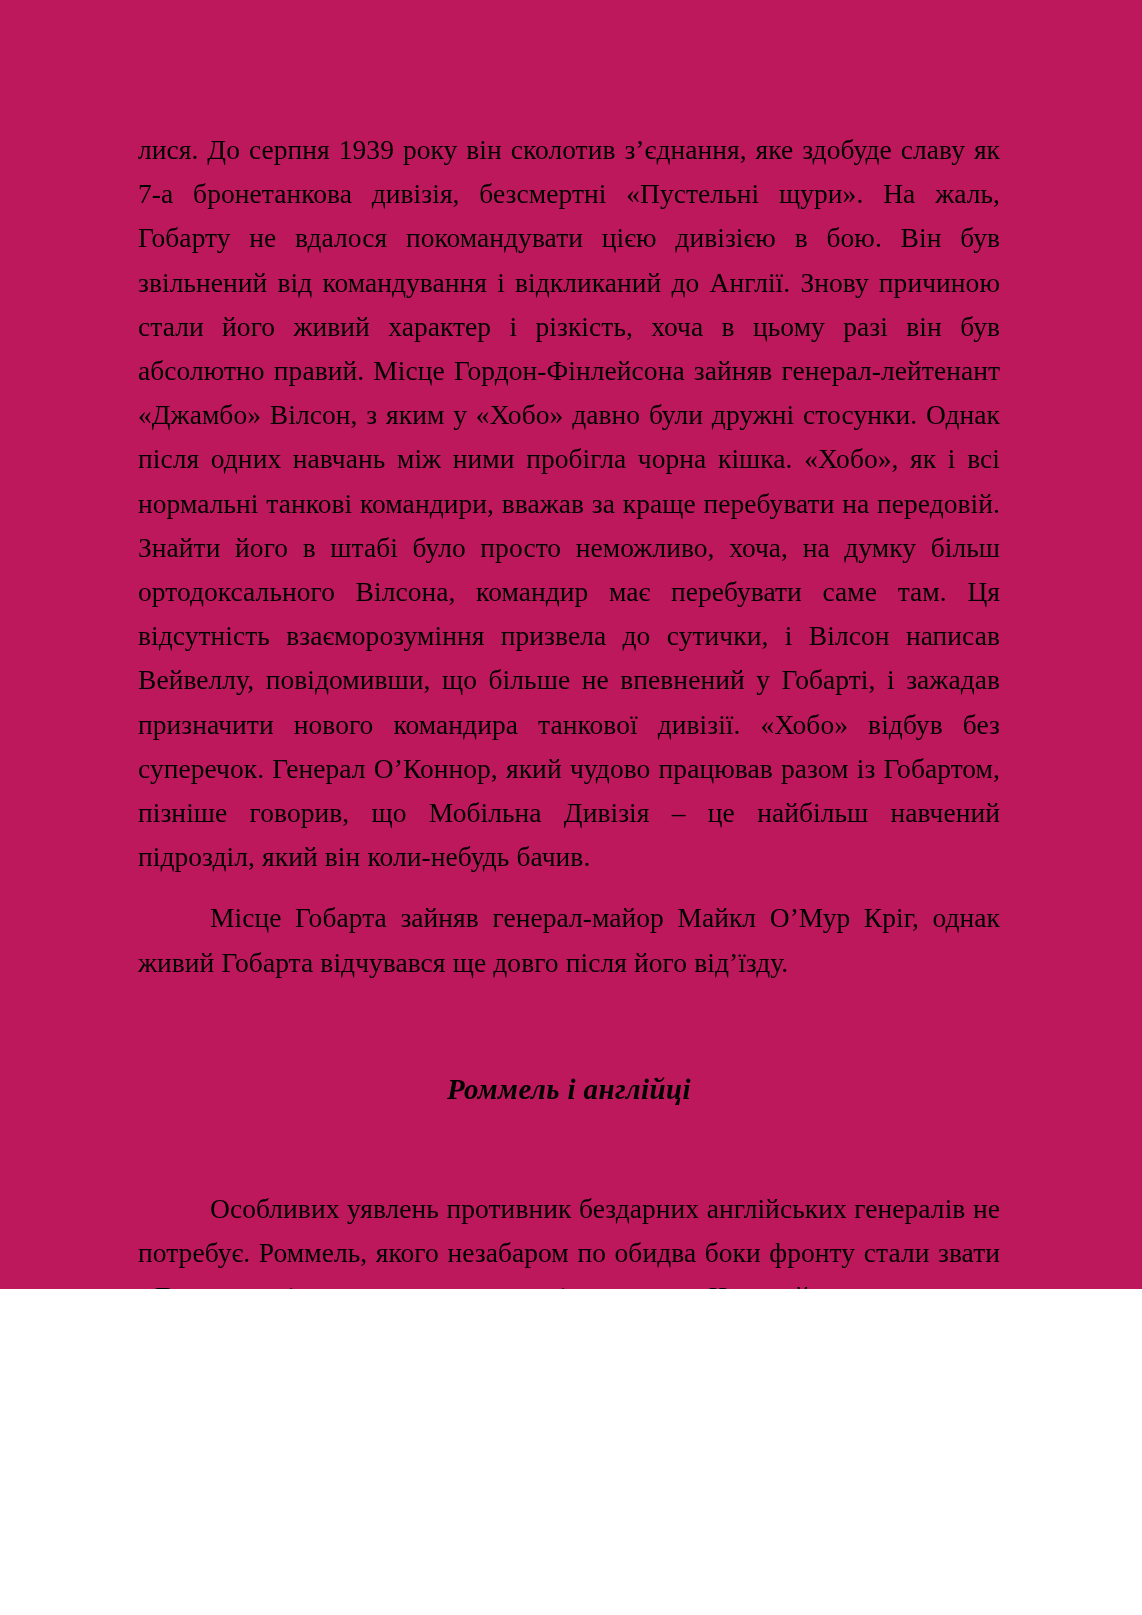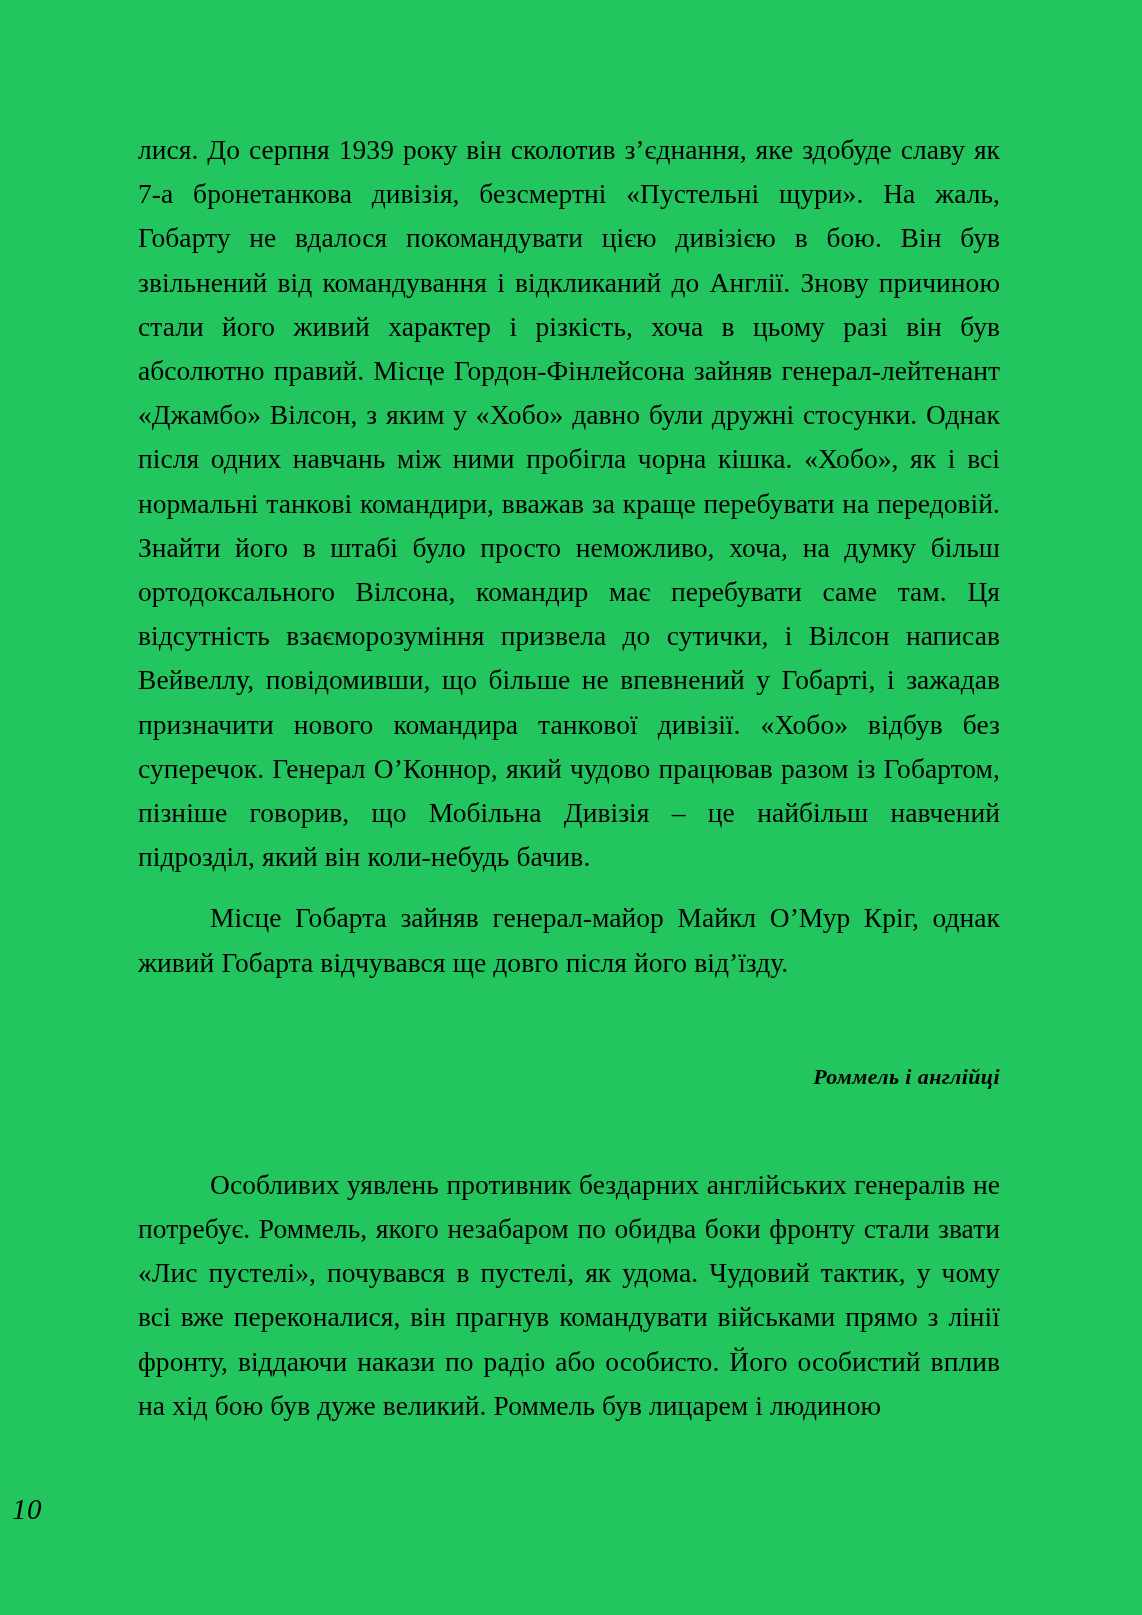--- a/index.html
+++ b/index.html
@@ -7,22 +7,22 @@
     padding: 0;
     background: #ffffff;
   }
   body {
     font-family: "Liberation Serif", "DejaVu Serif", serif;
     color: #000000;
   }
   .page {
     position: relative;
     width: 1142px;
-    height: 1615px;
-    background: #22c55e;
+    height: 1289px;
+    background: #be185d;
     overflow: hidden;
     box-sizing: border-box;
   }
   .text-column {
     position: absolute;
     left: 138px;
     top: 128px;
     width: 862px;
   }
   p.body-par {
@@ -39,26 +39,26 @@
   p.body-par.continuation {
     text-indent: 0;
   }
   p.body-par.indented {
     text-indent: 72px;
   }
   .par-gap-small {
     height: 17px;
   }
   h2.section-heading {
-    margin: 0;
-    font-size: 22px;
+    margin: 12px;
+    font-size: 29px;
     line-height: 40px;
     font-weight: bold;
     font-style: italic;
-    text-align: right;
+    text-align: center;
     letter-spacing: 0.4px;
   }
   .gap-before-heading {
     height: 72px;
   }
   .gap-after-heading {
     height: 66px;
   }
   .page-number {
     position: absolute;

